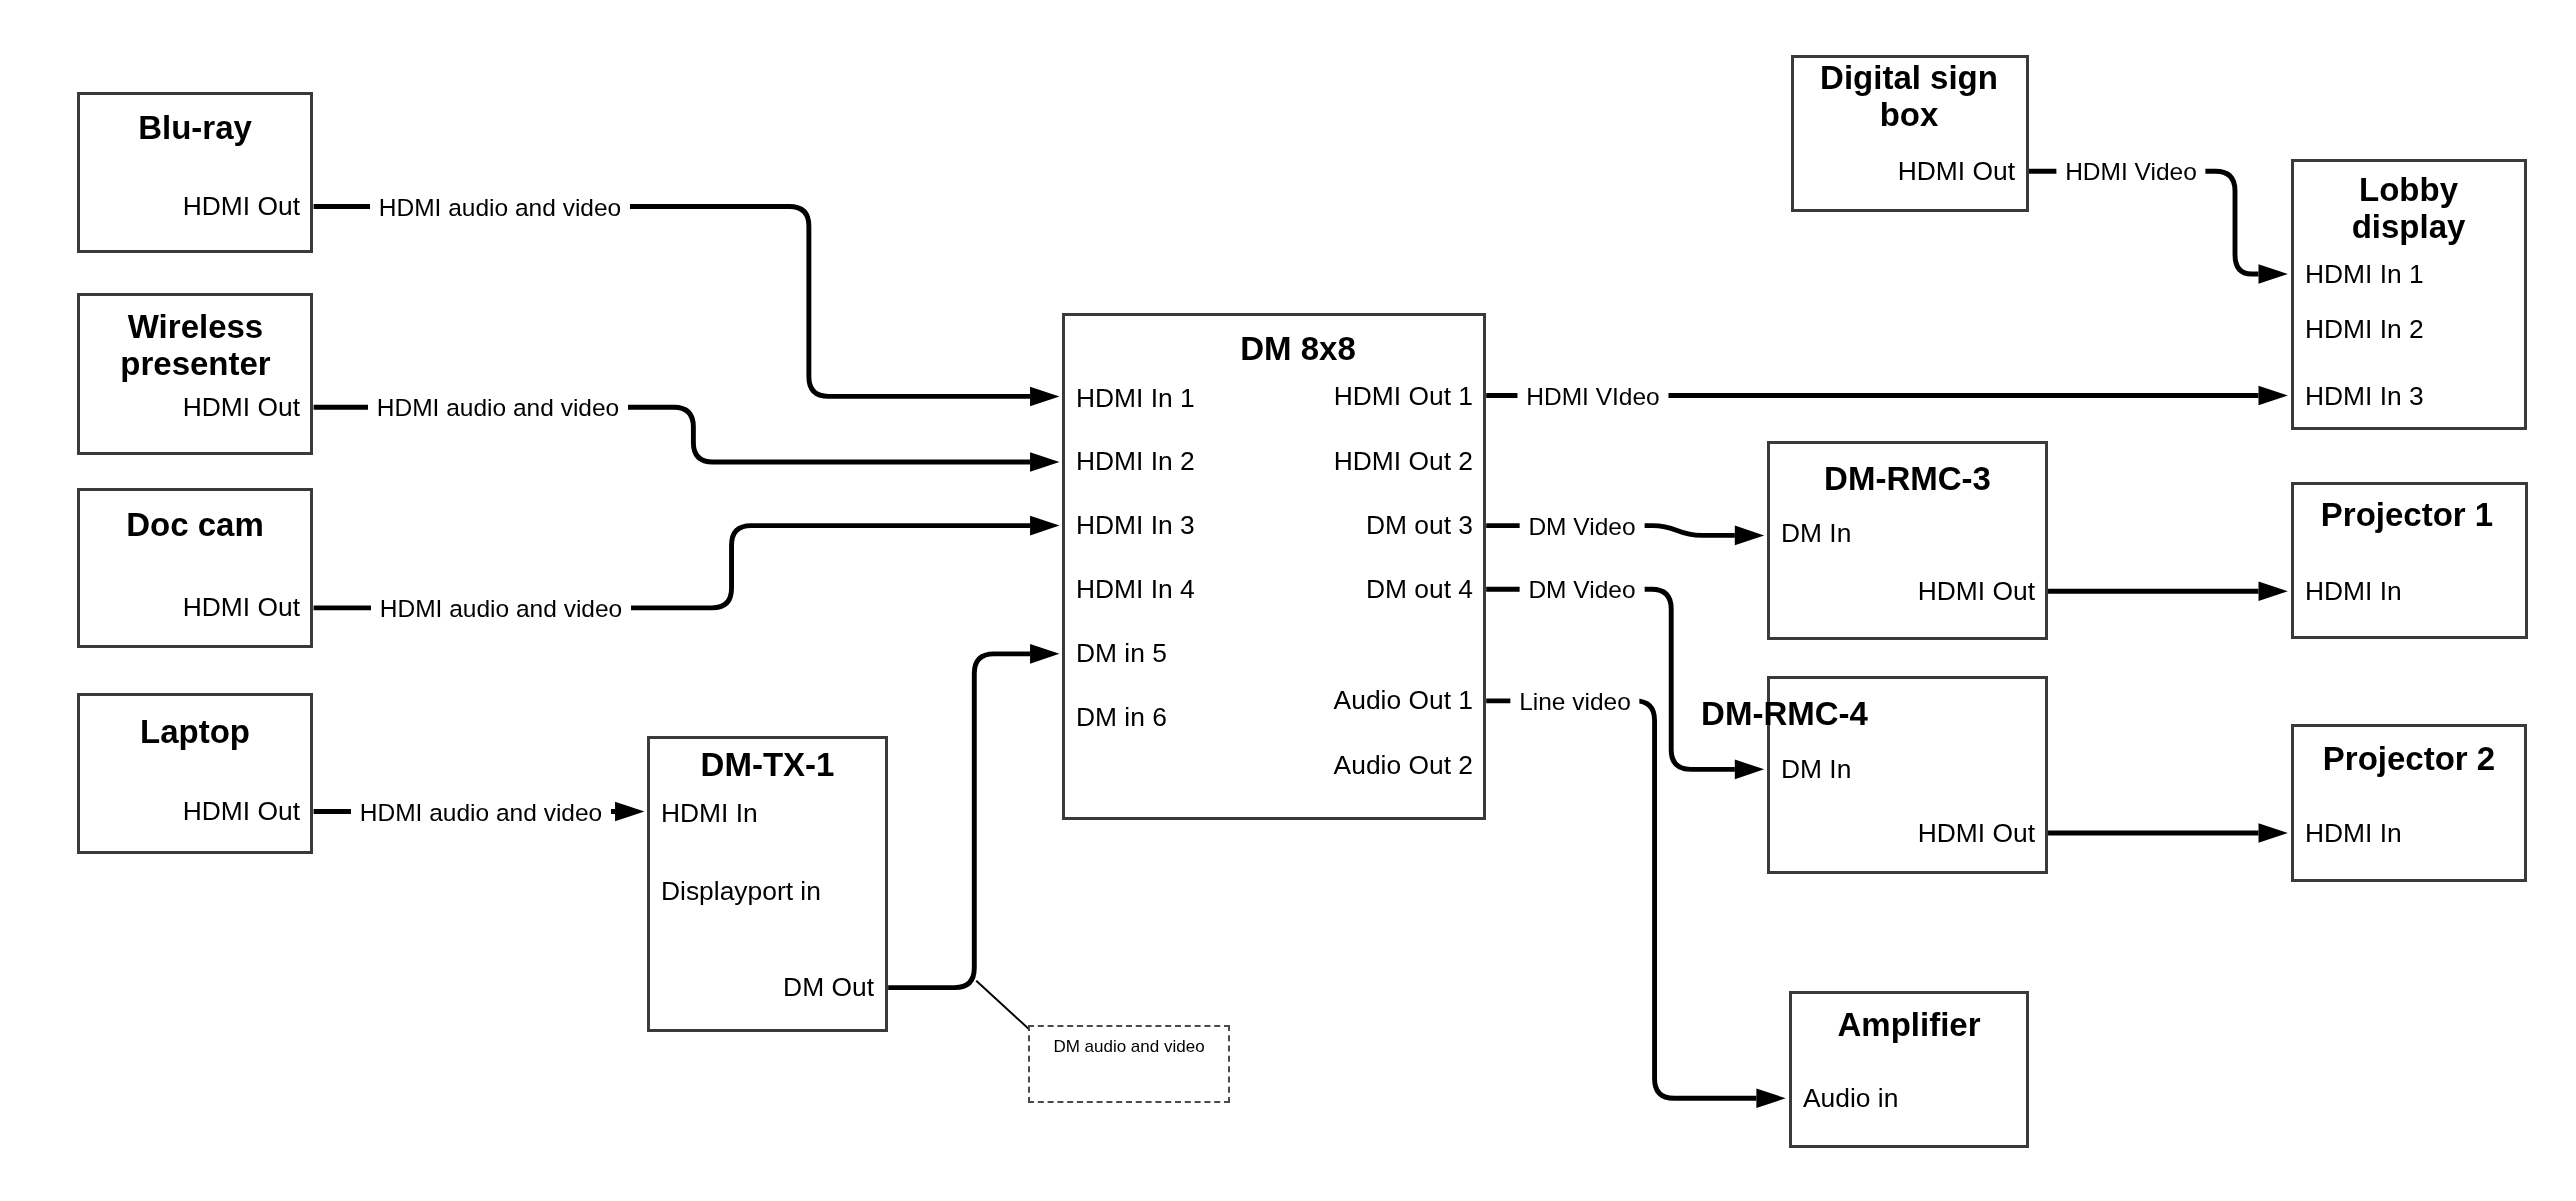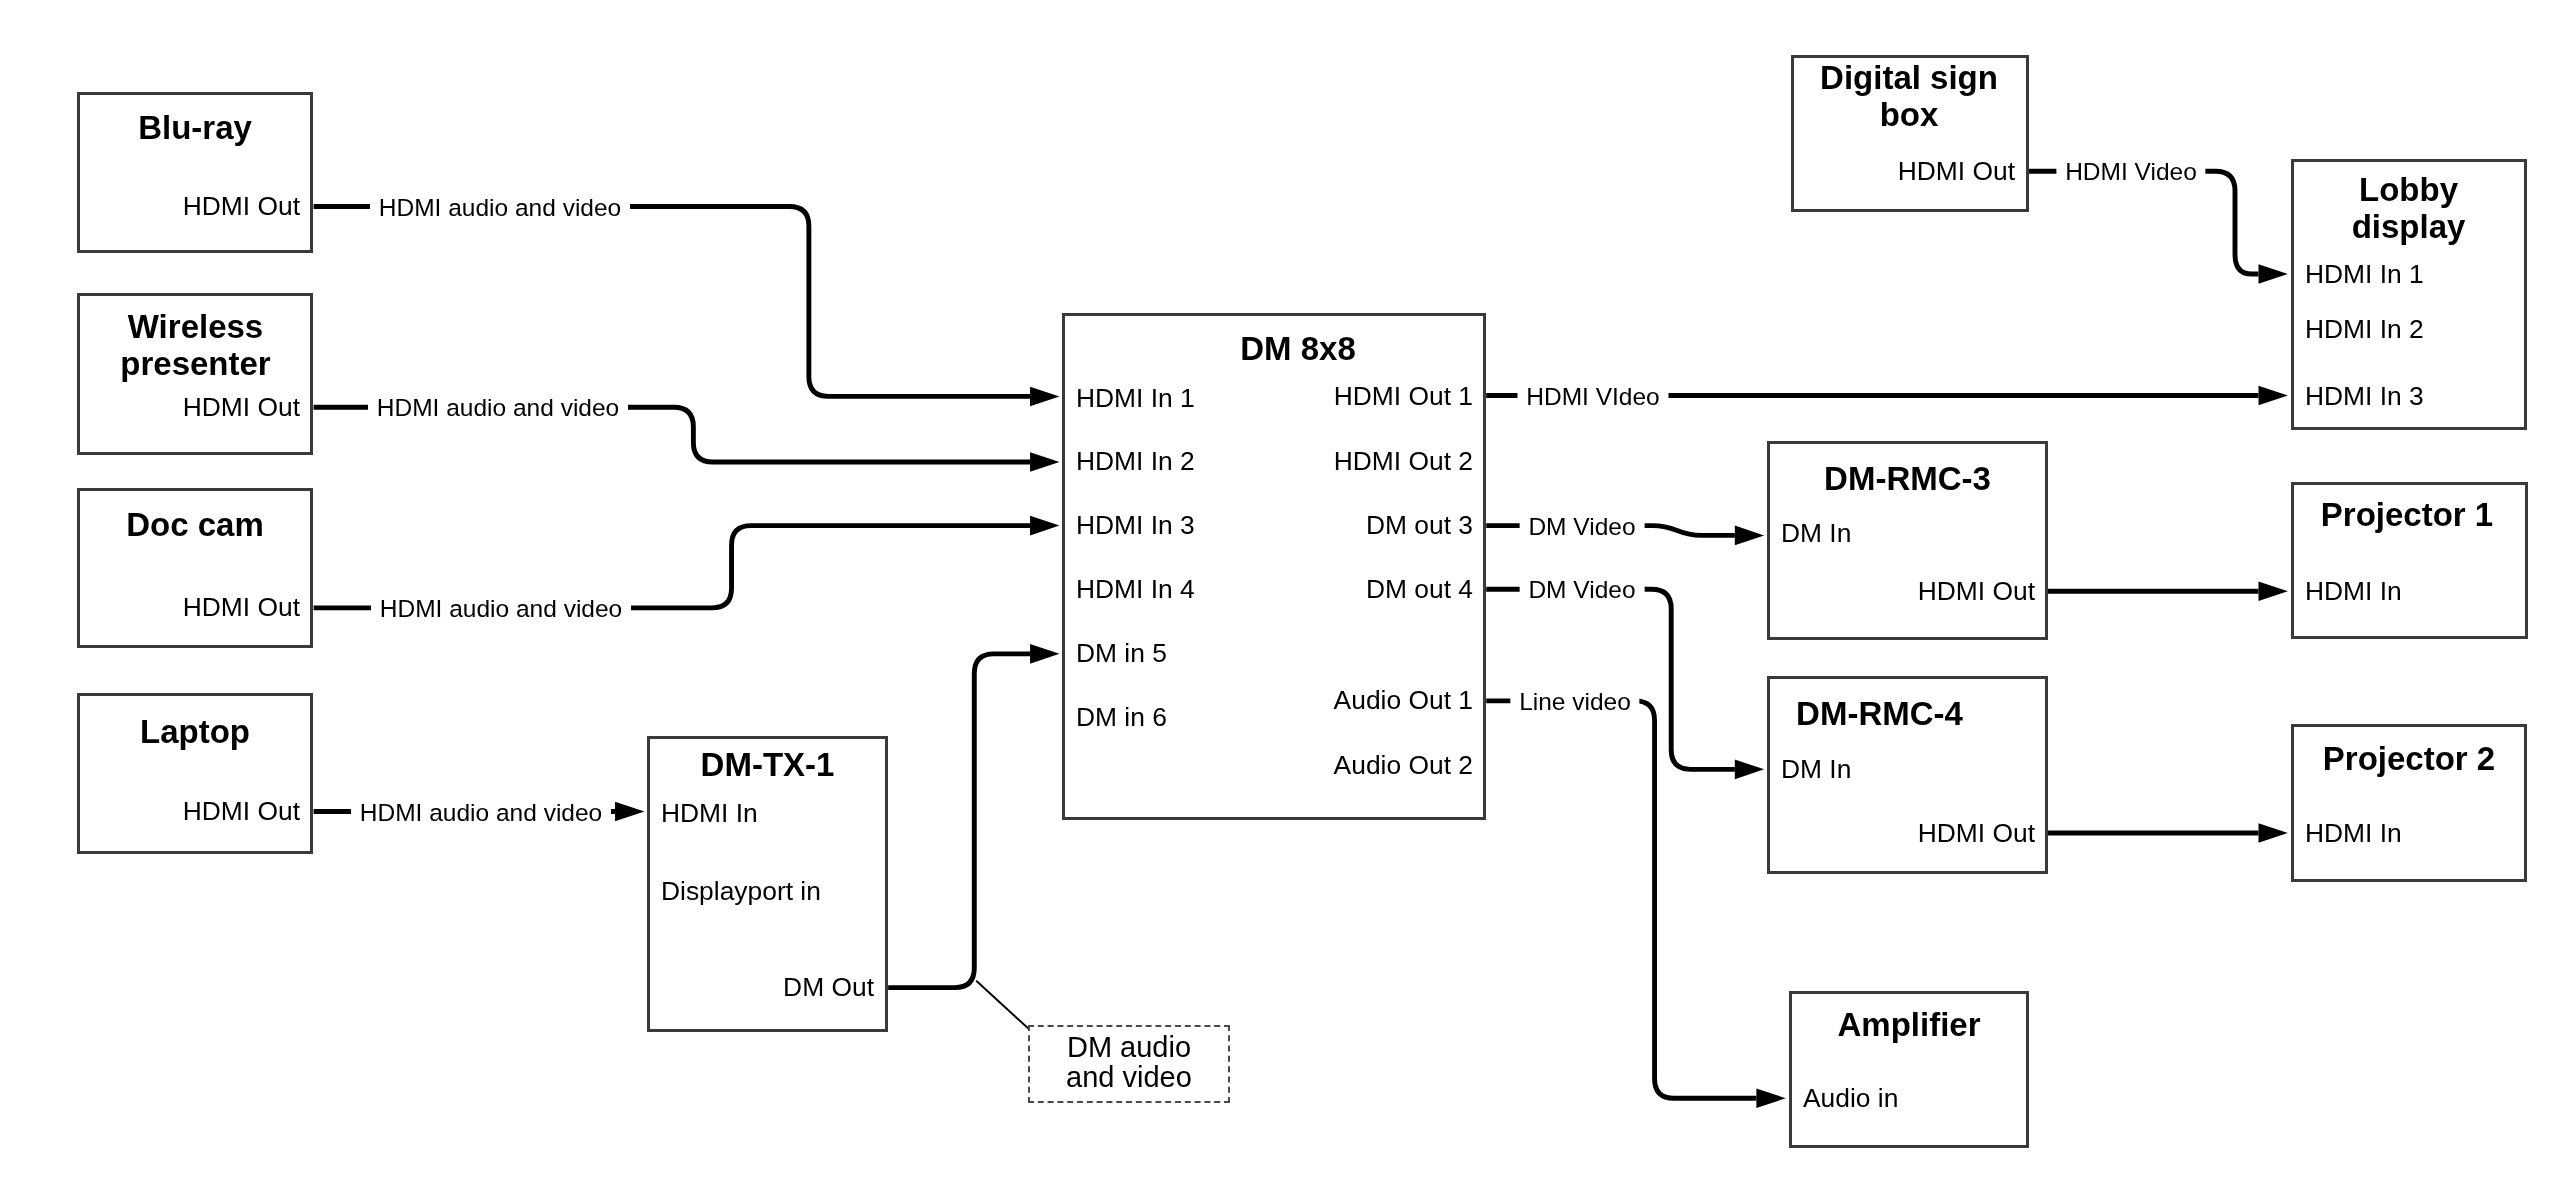--- a/index.html
+++ b/index.html
@@ -43,21 +43,21 @@
     padding: 0 8.8px;
     font-size: 24.5px;
     line-height: 29px;
     white-space: nowrap;
   }
   .annotation {
     position: absolute;
     border: 2.9px dashed #4a4a4a;
     background: #ffffff;
     box-sizing: border-box;
-    font-size: 29px;
+    font-size: 17px;
     line-height: 30px;
     text-align: center;
     padding: 4.9px 17.6px 0 17.6px;
   }
 </style>
 </head>
 <body>
 
 <div id="canvas">
 
@@ -134,21 +134,21 @@
   <div class="node" style="left:1767px; top:441px; width:281px; height:199px;"></div>
   <div class="node-title" style="left:1767px; top:460px; width:281px;">DM-RMC-3</div>
   <div class="port align-left" style="left:1781px; top:517px; width:254px;">DM In</div>
   <div class="port align-right" style="left:1781px; top:575px; width:254px;">HDMI Out</div>
 
   <div class="node" style="left:2291px; top:482px; width:237px; height:157px;"></div>
   <div class="node-title" style="left:2291px; top:496px; width:232px;">Projector 1</div>
   <div class="port align-left" style="left:2305px; top:575px; width:210px;">HDMI In</div>
 
   <div class="node" style="left:1767px; top:676px; width:281px; height:198px;"></div>
-  <div class="node-title" style="left:1717px; top:695px; width:229px;padding-left:48px;">DM-RMC-4</div>
+  <div class="node-title" style="left:1670px; top:695px; width:229px;">DM-RMC-4</div>
   <div class="port align-left" style="left:1781px; top:753px; width:254px;">DM In</div>
   <div class="port align-right" style="left:1781px; top:817px; width:254px;">HDMI Out</div>
 
   <div class="node" style="left:2291px; top:724px; width:236px; height:158px;"></div>
   <div class="node-title" style="left:2291px; top:740px; width:236px;">Projector 2</div>
   <div class="port align-left" style="left:2305px; top:817px; width:209px;">HDMI In</div>
 
   <div class="node" style="left:1789px; top:991px; width:240px; height:157px;"></div>
   <div class="node-title" style="left:1789px; top:1006px; width:240px;">Amplifier</div>
   <div class="port align-left" style="left:1803px; top:1082px; width:212px;">Audio in</div>

